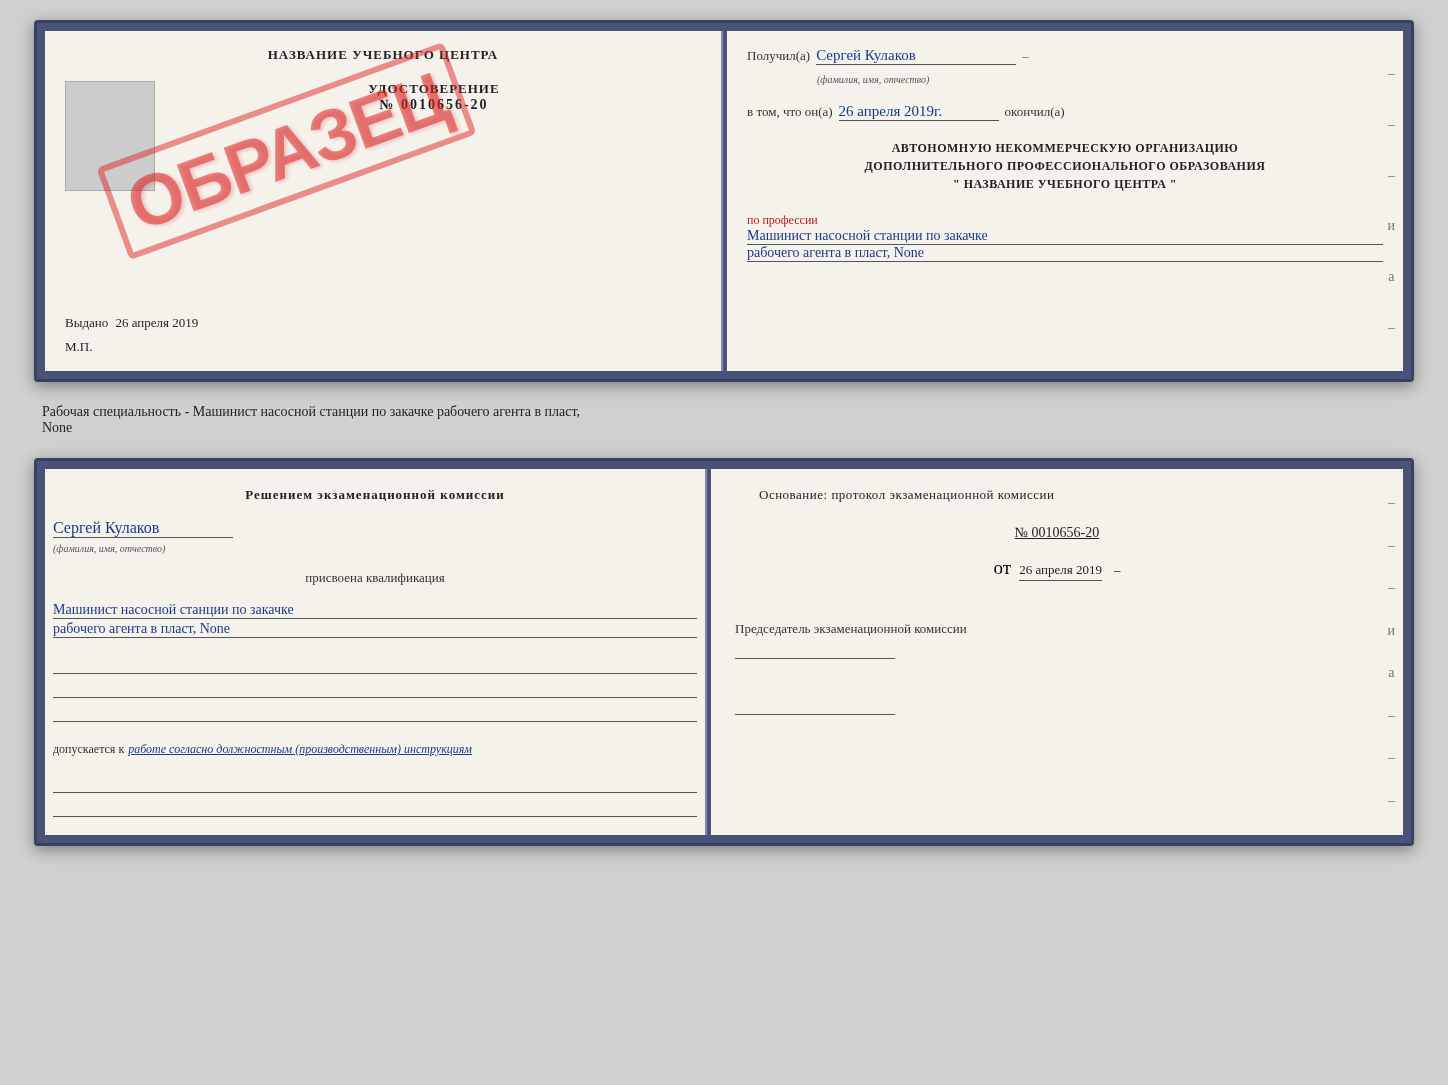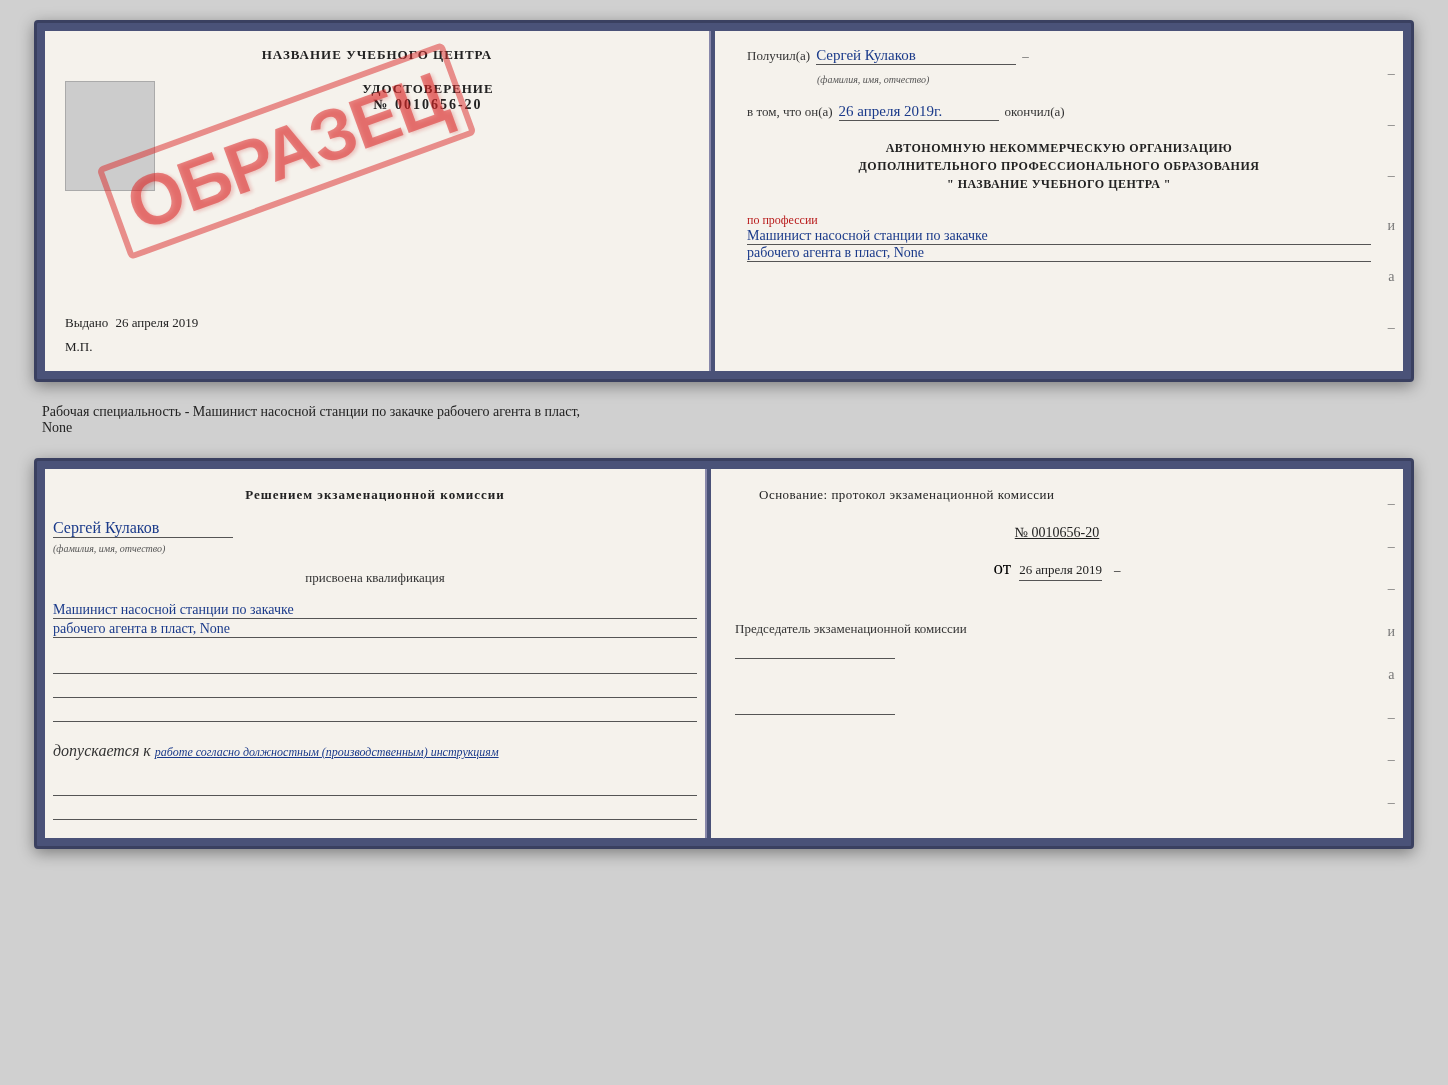--- a/index.html
+++ b/index.html
@@ -229,23 +229,22 @@
     }
 
     .underline-blank {
       border-bottom: 1px solid #555;
       display: block;
       min-width: 200px;
       height: 18px;
     }
 
     .italic-text {
-      font-size: 16px;
+      font-size: 12px;
       color: #333;
-      font-style: italic;
     }
 
     .italic-underline {
       font-size: 12px;
       color: #1a3a8a;
       font-style: italic;
       text-decoration: underline;
     }
 
     .right-section-title {
@@ -289,21 +288,21 @@
       flex: 1;
       display: flex;
       flex-direction: column;
       align-items: center;
       padding: 16px 20px;
       position: relative;
     }
 
     .cert-right-inner {
       flex: 1;
-      padding: 16px 32px;
+      padding: 16px 20px;
       display: flex;
       flex-direction: column;
       gap: 12px;
     }
 
     .edge-dash {
       font-size: 14px;
       color: #777;
     }
 

